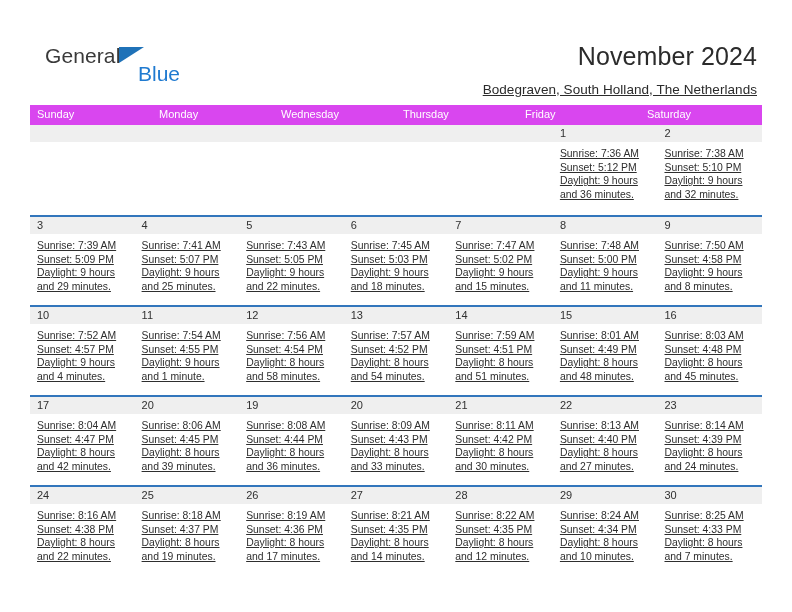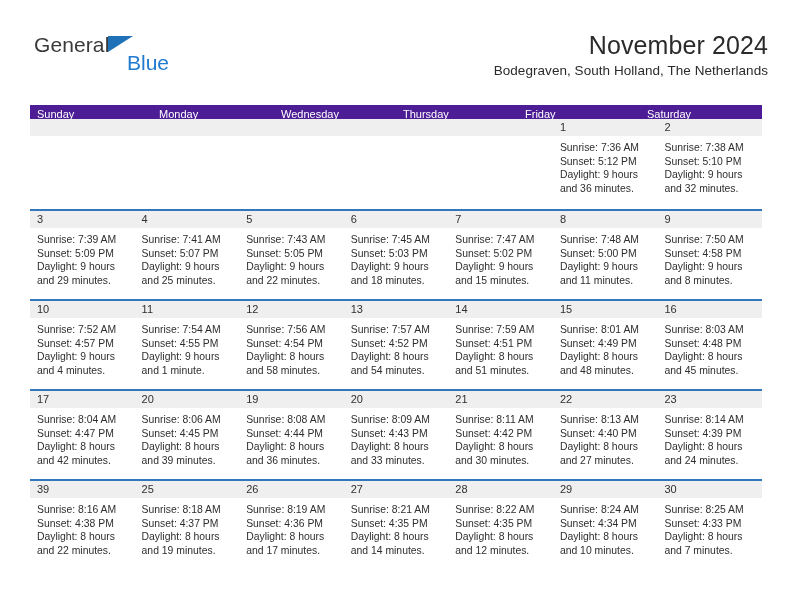--- a/index.html
+++ b/index.html
@@ -8,21 +8,21 @@
     height: 612px;
     background: #ffffff;
     font-family: "Liberation Sans", sans-serif;
     color: #222222;
     overflow: hidden;
   }
   .page {
     position: relative;
     width: 792px;
     height: 612px;
-    padding: 1px;
+    padding: 12px;
   }
 
   
   .header {
     position: relative;
     height: 74px;
     padding: 0 30px;
   }
   .logo {
     position: absolute;
@@ -65,35 +65,36 @@
   .cal-title {
     font-size: 25px;
     font-weight: normal;
     color: #2b2b2b;
     line-height: 1.15;
     letter-spacing: 0.1px;
   }
   .cal-subtitle {
     font-size: 13.5px;
     color: #2b2b2b;
-    margin-top: 3px;
+    margin-top: 11px;
     letter-spacing: 0.05px;
+    text-decoration: underline;
   }
 
   
   .calendar {
     position: absolute;
     left: 30px;
     top: 105px;
     width: 732px;
   }
   .weekdays {
     display: flex;
-    background: #4c1d95;
-    height: 14px;
+    background: #d946ef;
+    height: 20px;
   }
   .weekday {
     flex: 1 1 0;
     color: #ffffff;
     font-size: 11px;
     line-height: 19px;
     padding-left: 7px;
     white-space: nowrap;
     overflow: hidden;
   }
@@ -120,20 +121,21 @@
     line-height: 17px;
     color: #303030;
   }
   .day.empty .day-num-band { color: transparent; }
   .day-info {
     padding: 5px 6px 0 7px;
     font-size: 10.4px;
     line-height: 13.6px;
     color: #2e2e2e;
     white-space: pre-line;
+    text-decoration: underline;
   }
 </style>
 </head>
 <body>
 
 <div class="page">
 
   <div class="header">
 
     <div class="logo">
@@ -346,21 +348,21 @@
         <div class="day-num-band">23</div>
         <div class="day-info">Sunrise: 8:14 AM
 Sunset: 4:39 PM
 Daylight: 8 hours
 and 24 minutes.</div>
       </div>
     </div>
 
     <div class="week">
       <div class="day">
-        <div class="day-num-band">39</div>
+        <div class="day-num-band">24</div>
         <div class="day-info">Sunrise: 8:16 AM
 Sunset: 4:38 PM
 Daylight: 8 hours
 and 22 minutes.</div>
       </div>
       <div class="day">
         <div class="day-num-band">25</div>
         <div class="day-info">Sunrise: 8:18 AM
 Sunset: 4:37 PM
 Daylight: 8 hours

